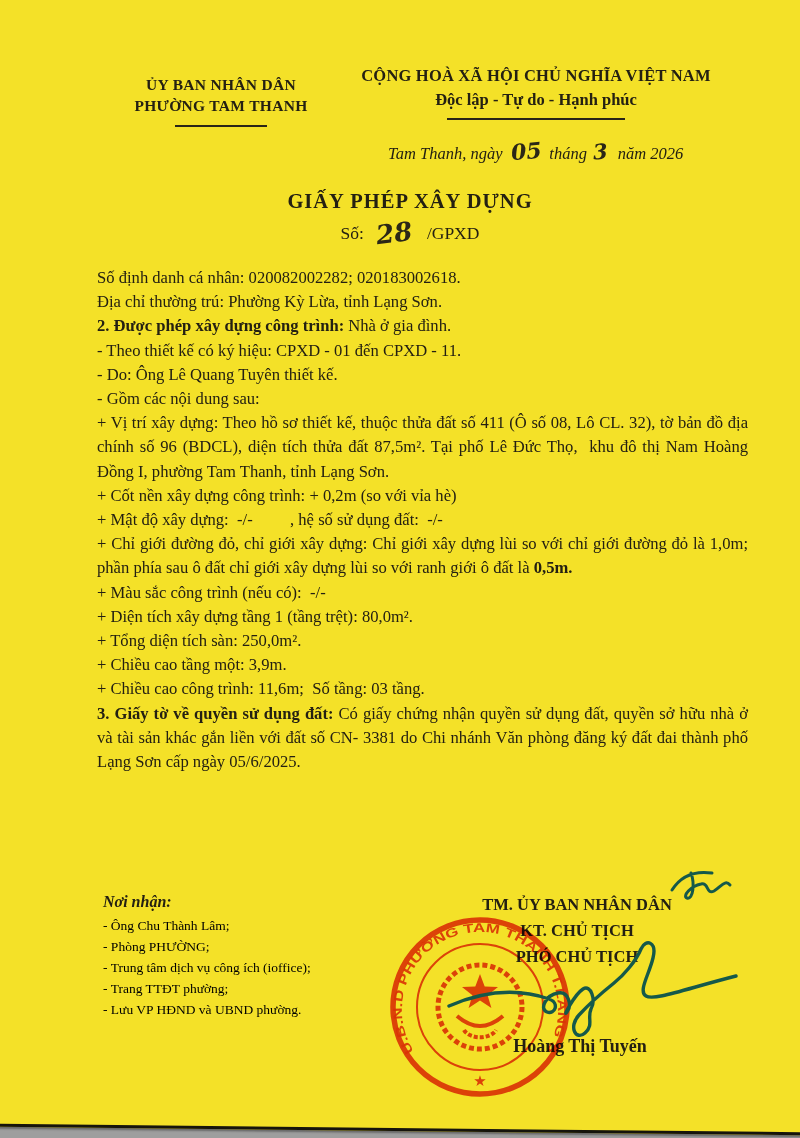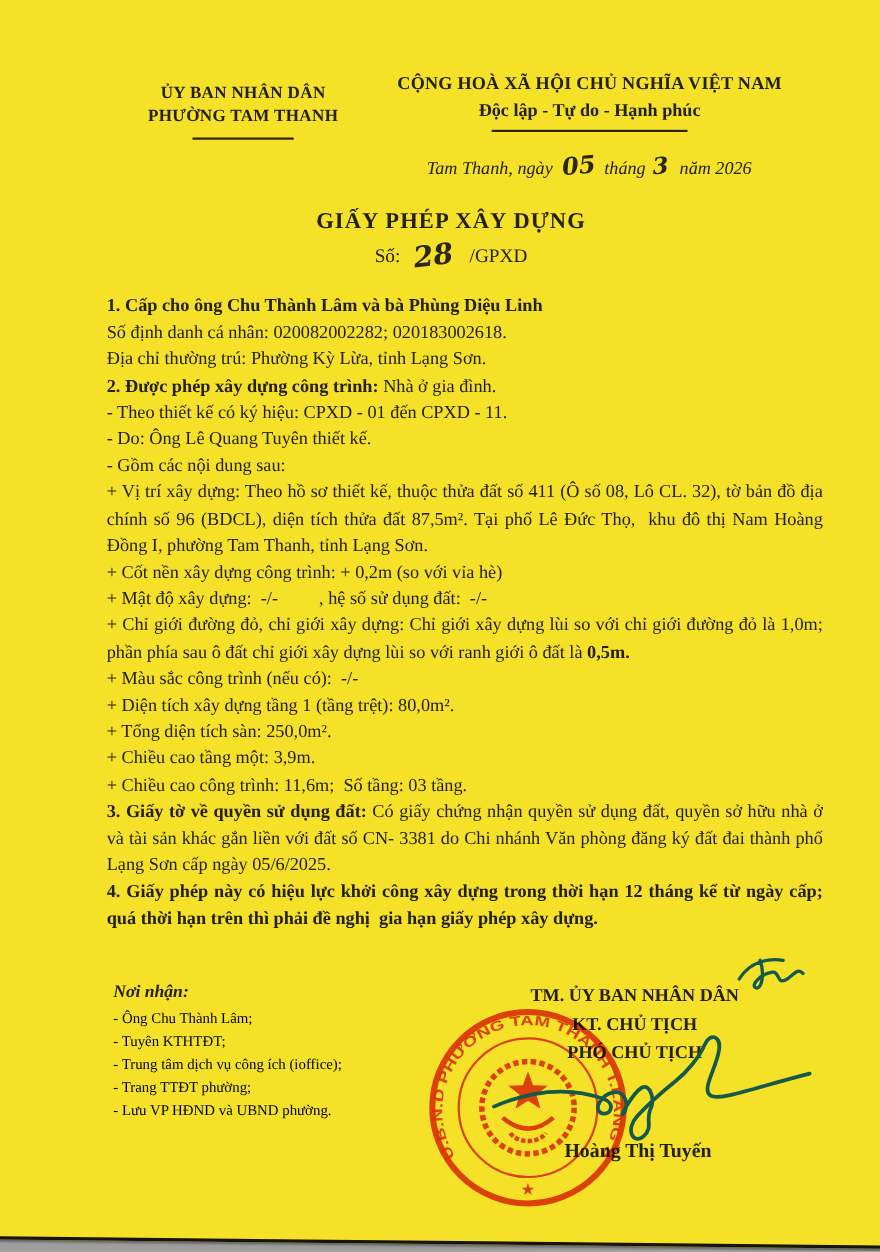--- a/index.html
+++ b/index.html
@@ -78,44 +78,42 @@
     </div>
 
     <div class="doc-title">GIẤY PHÉP XÂY DỰNG</div>
     <div class="doc-number">
       <span>Số:</span>
       <span class="hand num">28</span>
       <span>/GPXD</span>
     </div>
 
     <div class="doc-body">
-      <p><span class="b">1. Cấp cho ông Chu Thành Lâm và bà Phùng Diệu Linh</span><span></span><span class="b"></span></p>
       <p><span class="b"></span><span>Số định danh cá nhân: 020082002282; 020183002618.</span><span class="b"></span></p>
       <p><span class="b"></span><span>Địa chỉ thường trú: Phường Kỳ Lừa, tỉnh Lạng Sơn.</span><span class="b"></span></p>
       <p><span class="b">2. Được phép xây dựng công trình:</span><span> Nhà ở gia đình.</span><span class="b"></span></p>
       <p><span class="b"></span><span>- Theo thiết kế có ký hiệu: CPXD - 01 đến CPXD - 11.</span><span class="b"></span></p>
       <p><span class="b"></span><span>- Do: Ông Lê Quang Tuyên thiết kế.</span><span class="b"></span></p>
       <p><span class="b"></span><span>- Gồm các nội dung sau:</span><span class="b"></span></p>
       <p><span class="b"></span><span>+ Vị trí xây dựng: Theo hồ sơ thiết kế, thuộc thửa đất số 411 (Ô số 08, Lô CL. 32), tờ bản đồ địa chính số 96 (BDCL), diện tích thửa đất 87,5m². Tại phố Lê Đức Thọ,&nbsp; khu đô thị Nam Hoàng Đồng I, phường Tam Thanh, tỉnh Lạng Sơn.</span><span class="b"></span></p>
       <p><span class="b"></span><span>+ Cốt nền xây dựng công trình: + 0,2m (so với vỉa hè)</span><span class="b"></span></p>
       <p><span class="b"></span><span>+ Mật độ xây dựng:&nbsp; -/-&nbsp;&nbsp;&nbsp;&nbsp;&nbsp;&nbsp;&nbsp;&nbsp;&nbsp;, hệ số sử dụng đất:&nbsp; -/-</span><span class="b"></span></p>
       <p><span class="b"></span><span>+ Chỉ giới đường đỏ, chỉ giới xây dựng: Chỉ giới xây dựng lùi so với chỉ giới đường đỏ là 1,0m; phần phía sau ô đất chỉ giới xây dựng lùi so với ranh giới ô đất là </span><span class="b">0,5m.</span></p>
       <p><span class="b"></span><span>+ Màu sắc công trình (nếu có):&nbsp; -/-</span><span class="b"></span></p>
       <p><span class="b"></span><span>+ Diện tích xây dựng tầng 1 (tầng trệt): 80,0m².</span><span class="b"></span></p>
       <p><span class="b"></span><span>+ Tổng diện tích sàn: 250,0m².</span><span class="b"></span></p>
       <p><span class="b"></span><span>+ Chiều cao tầng một: 3,9m.</span><span class="b"></span></p>
       <p><span class="b"></span><span>+ Chiều cao công trình: 11,6m;&nbsp; Số tầng: 03 tầng.</span><span class="b"></span></p>
       <p><span class="b">3. Giấy tờ về quyền sử dụng đất:</span><span> Có giấy chứng nhận quyền sử dụng đất, quyền sở hữu nhà ở và tài sản khác gắn liền với đất số CN- 3381 do Chi nhánh Văn phòng đăng ký đất đai thành phố Lạng Sơn cấp ngày 05/6/2025.</span><span class="b"></span></p>
-      <p><span class="b">4. Giấy phép này có hiệu lực khởi công xây dựng trong thời hạn 12 tháng kể từ ngày cấp; quá thời hạn trên thì phải đề nghị&nbsp; gia hạn giấy phép xây dựng.</span><span></span><span class="b"></span></p>
     </div>
 
     <div class="recipients">
       <div class="rlabel">Nơi nhận:</div>
       <div class="rcpt">- Ông Chu Thành Lâm;</div>
-      <div class="rcpt">- Tuyên KTHTĐT;</div>
+      <div class="rcpt">- Phòng PHƯỜNG;</div>
       <div class="rcpt">- Trung tâm dịch vụ công ích (ioffice);</div>
       <div class="rcpt">- Trang TTĐT phường;</div>
       <div class="rcpt">- Lưu VP HĐND và UBND phường.</div>
     </div>
 
     <div class="sign-block">
       <div>TM. ỦY BAN NHÂN DÂN</div>
       <div>KT. CHỦ TỊCH</div>
       <div>PHÓ CHỦ TỊCH</div>
     </div>

